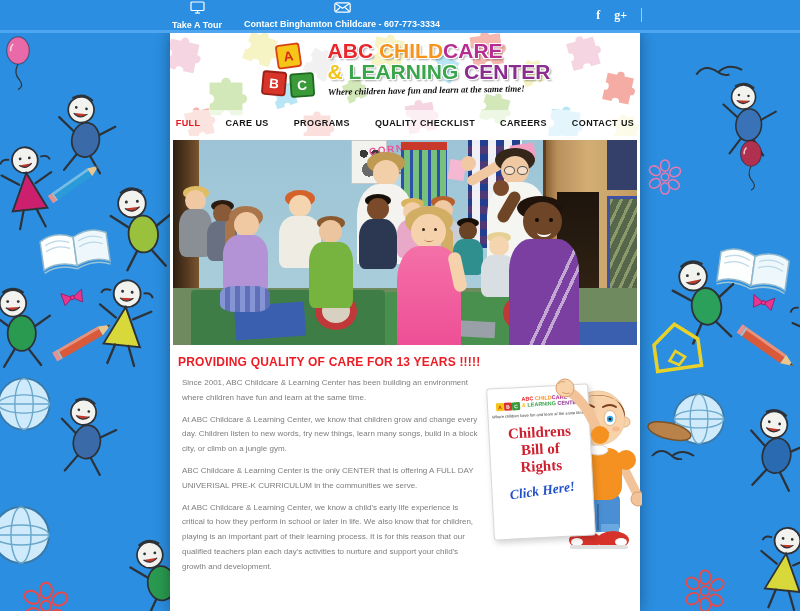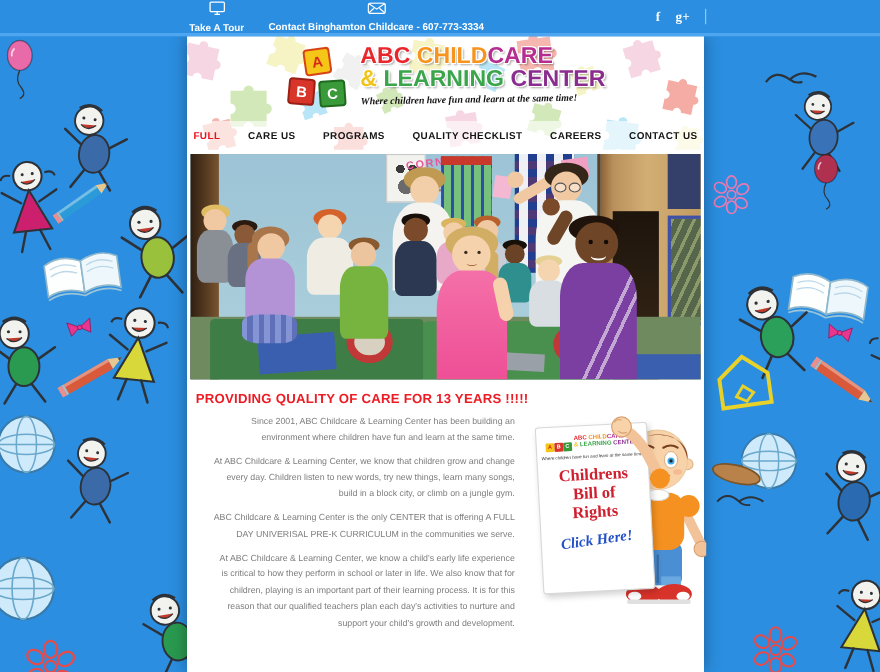--- a/index.html
+++ b/index.html
@@ -56,21 +56,21 @@
   .scene{position:relative;width:464px;height:205px;margin:4px auto 0;overflow:hidden;
          background:linear-gradient(#9cc4d6,#a9cdda 72%);}
   .corner-txt{position:absolute;left:196px;top:3px;color:#e8559a;font-weight:bold;
               font-size:10px;letter-spacing:1.5px;transform:rotate(-7deg);}
 
   
   .content{padding:0 8px;}
   h1.head{color:#ed1c24;font-size:12px;font-weight:bold;letter-spacing:.2px;margin:10px 0 7px;}
   .row{display:flex;}
   .textcol{width:306px;}
-  .textcol p, .fullp{font-size:8px;color:#7d7d7d;line-height:1.85;margin:0 16px 7px;text-align:right;}
+  .textcol p, .fullp{font-size:8px;color:#7d7d7d;line-height:1.85;margin:0 4px 7px;}
   .graphiccol{width:142px;margin-left:6px;position:relative;height:182px;}
 
   
   .paper{position:absolute;left:0;top:10px;width:102px;height:152px;background:#fff;
          border:1px solid #d8d8d8;border-radius:3px;transform:rotate(-3deg);
          box-shadow:2px 3px 6px rgba(0,0,0,.18);text-align:center;padding-top:6px;
          box-sizing:border-box;z-index:2;}
   .mini{display:flex;align-items:center;justify-content:center;gap:2px;}
   .mini .blk{width:8px;height:8px;font-size:5px;font-weight:bold;color:#fff;
              display:inline-flex;align-items:center;justify-content:center;border-radius:1px;}

